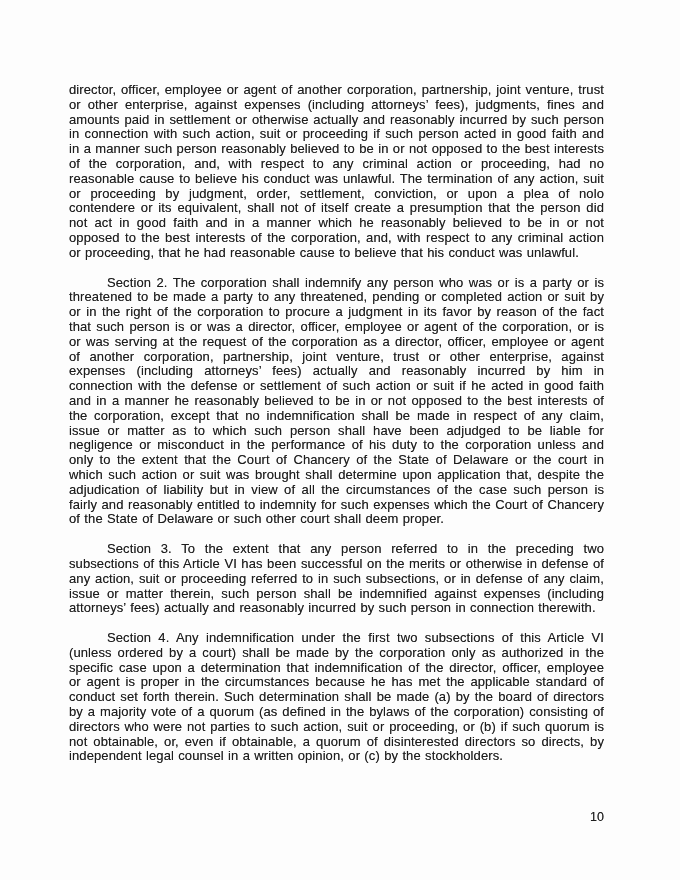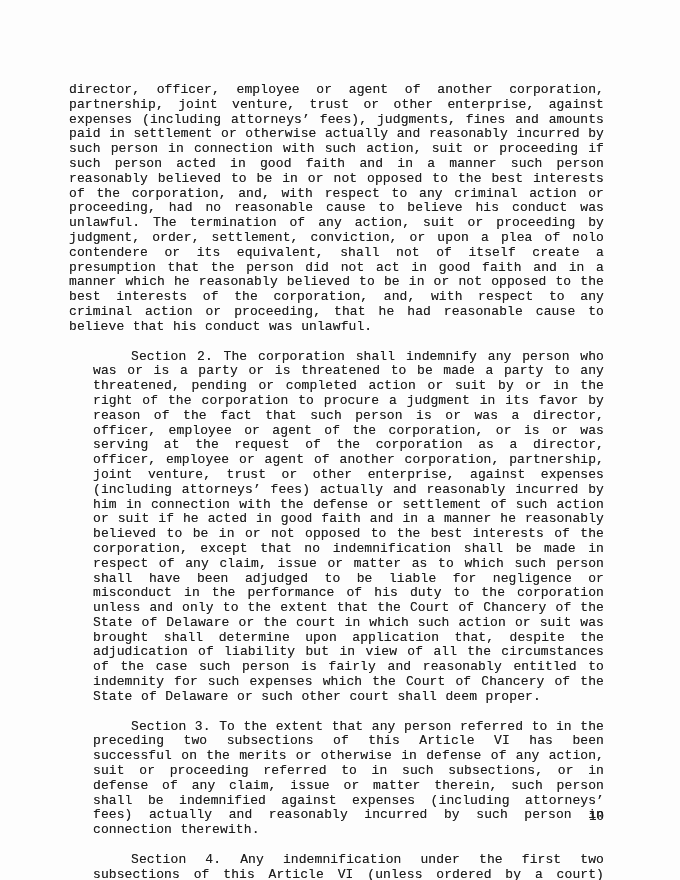--- a/index.html
+++ b/index.html
@@ -6,41 +6,40 @@
     margin: 0;
     padding: 0;
     background: #ffffff;
   }
   .page {
     position: relative;
     width: 680px;
     height: 880px;
     background: #fdfdfd;
     overflow: hidden;
-    font-family: Liberation Mono, monospace;
+    font-family: Liberation Sans, sans-serif;
     color: #1e1e1e;
   }
   .doc-body {
     position: absolute;
     left: 69px;
     top: 83px;
     width: 535px;
     font-size: 13px;
     line-height: 14.8px;
     text-align: justify;
     letter-spacing: 0.1px;
     word-spacing: 0.6px;
     text-shadow: 0 0 0.4px rgba(20,20,20,0.55);
   }
   .doc-body p {
     margin: 0 0 15px 0;
   }
   .doc-body p.indent {
     text-indent: 38px;
-    margin-left: 24px;
   }
   .page-number {
     position: absolute;
     top: 810px;
     left: 69px;
     width: 535px;
     text-align: right;
     font-size: 12.5px;
     text-shadow: 0 0 0.4px rgba(20,20,20,0.55);
   }

